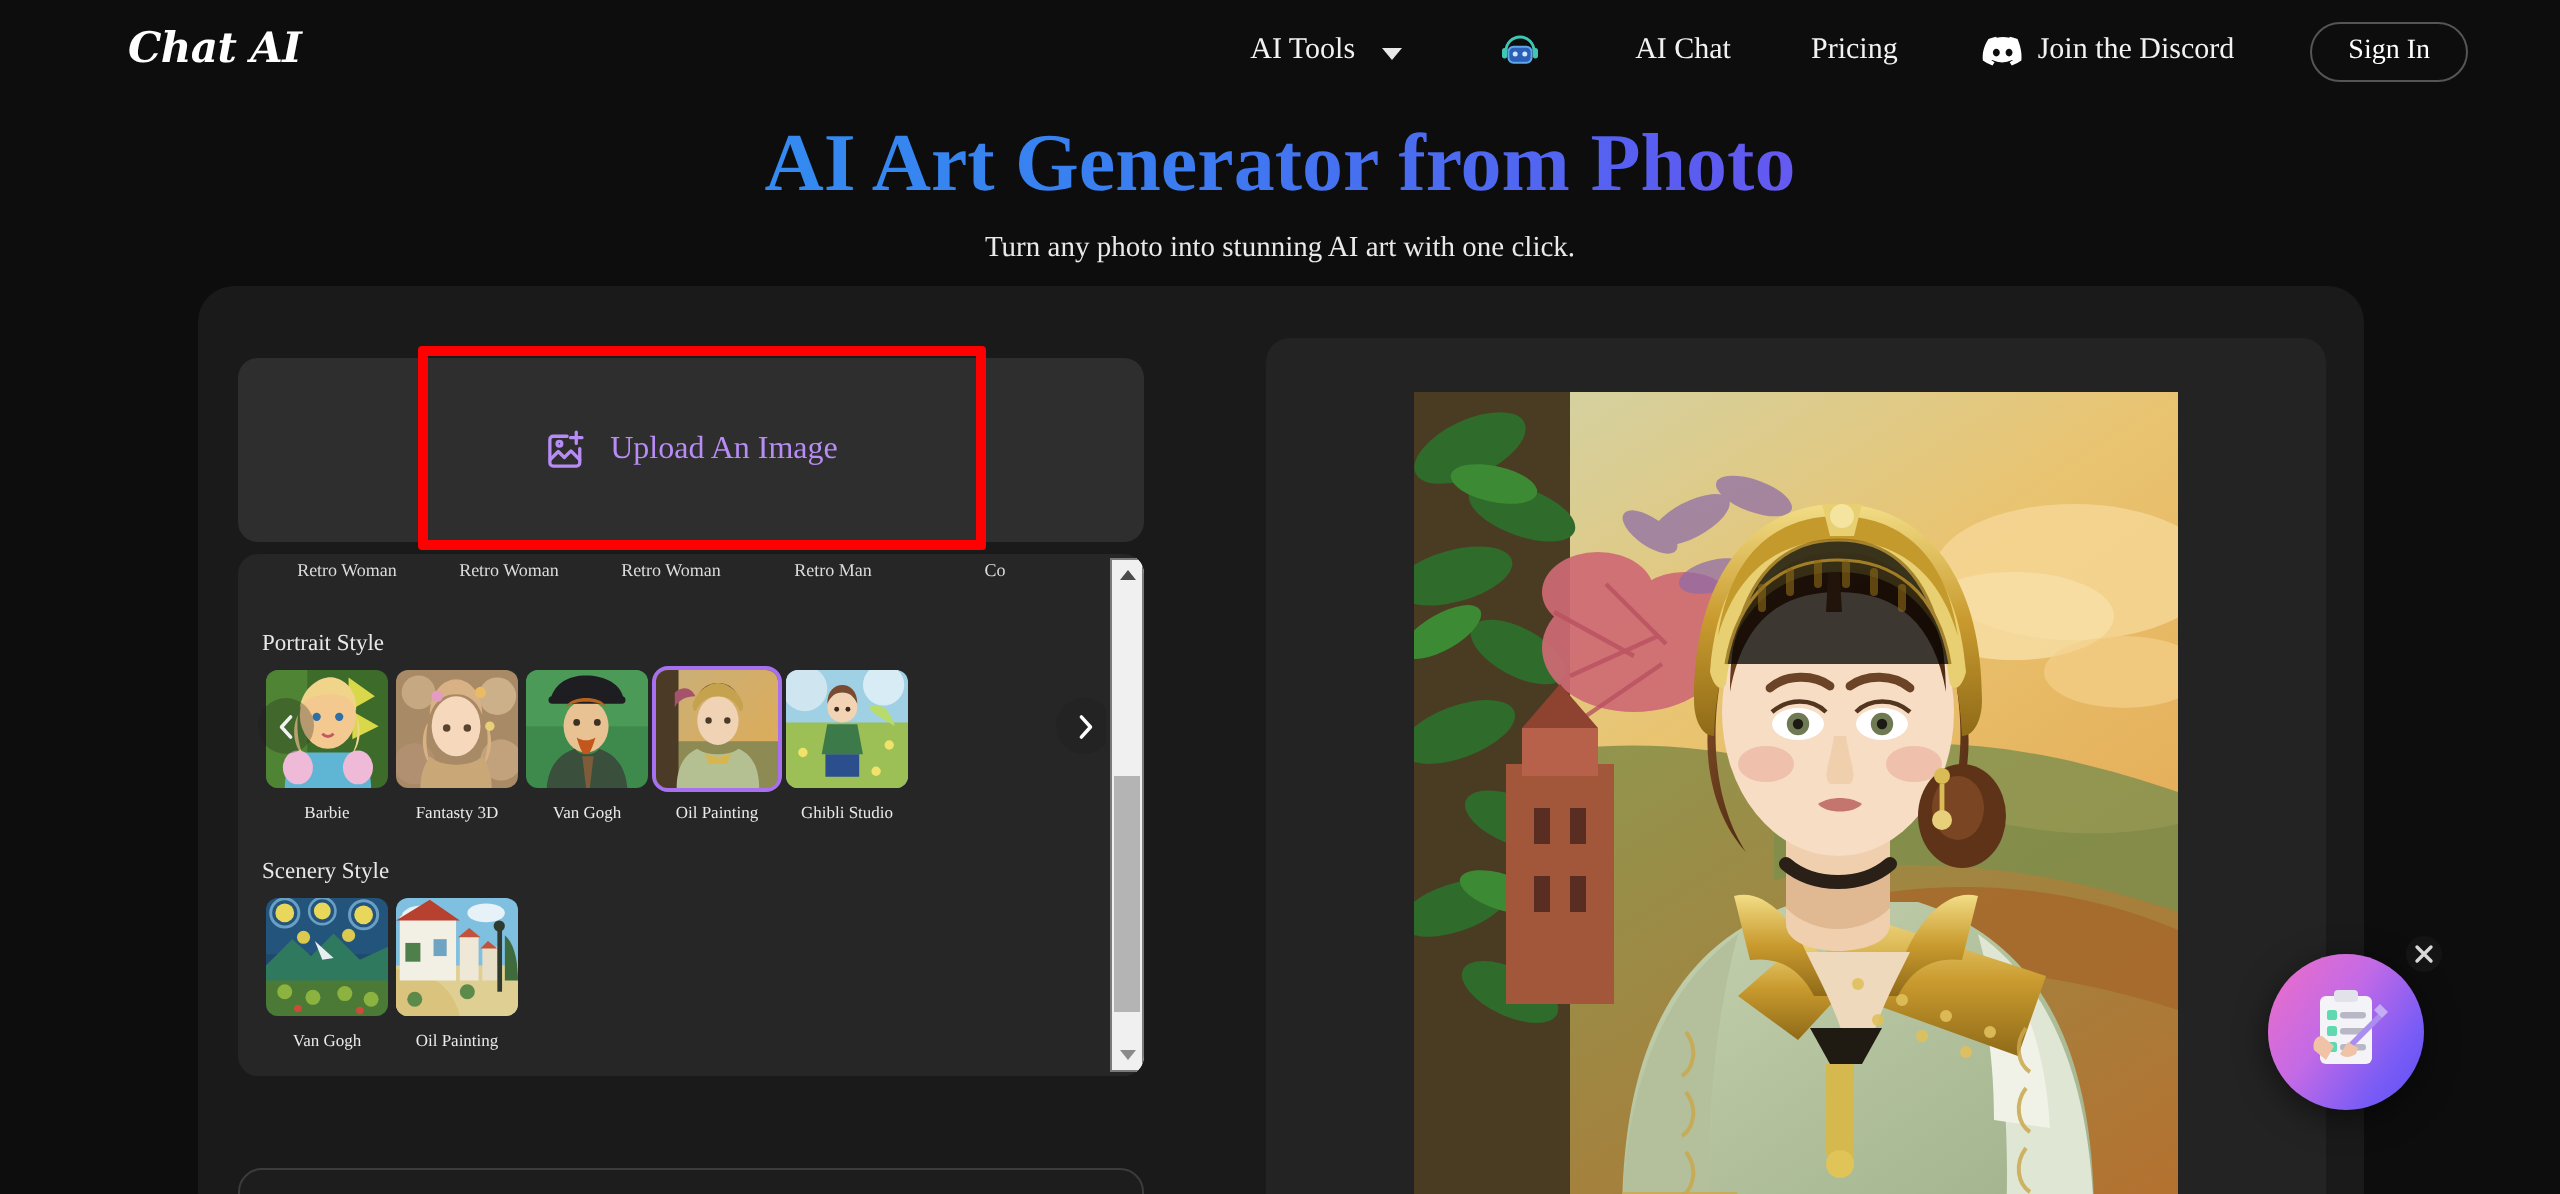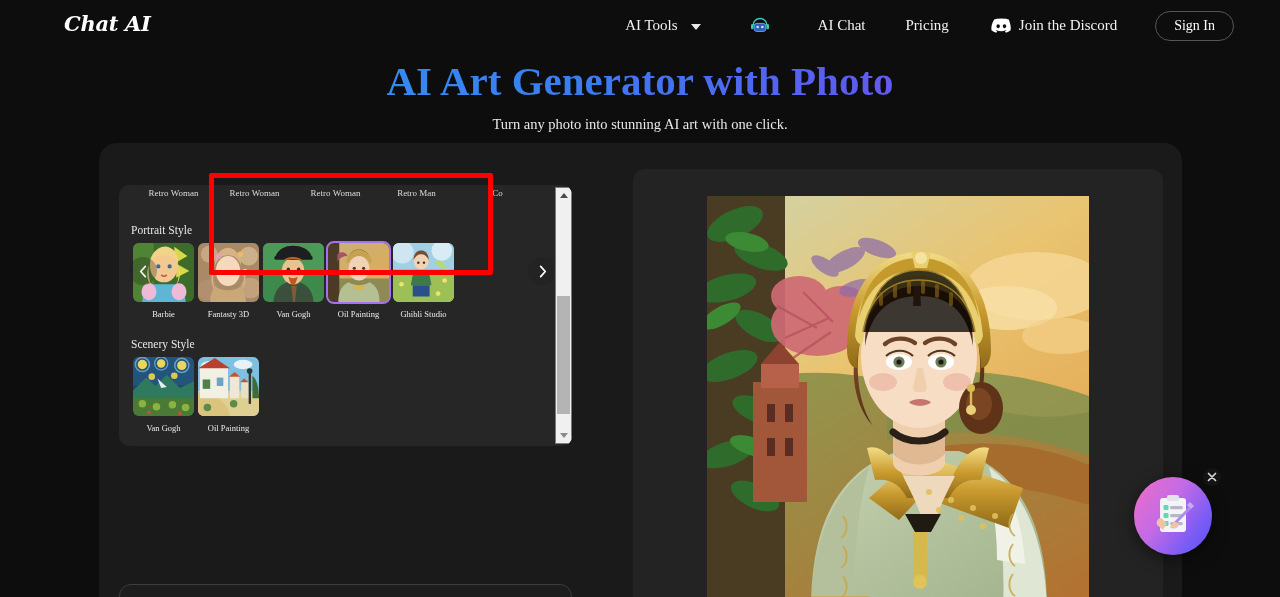--- a/index.html
+++ b/index.html
@@ -206,28 +206,39 @@
           </svg>
         </span>
         <span>Join the Discord</span>
       </div>
 
       <div class="signin">Sign In</div>
     </div>
   </div>
 
   <div class="hero">
-    <h1>AI Art Generator with Photo</h1>
+    <h1>AI Art Generator from Photo</h1>
     <p>Turn any photo into stunning AI art with one click.</p>
   </div>
 
   <div class="maincard">
 
     <div class="leftcol">
 
+      <div class="uploadbox">
+        <span class="ico">
+          <svg width="22" height="22" viewBox="0 0 24 24" fill="none" stroke="#b78cf5" stroke-width="1.8" stroke-linecap="round" stroke-linejoin="round">
+            <path d="M19.5 11.2V19a1.8 1.8 0 0 1-1.8 1.8H5a1.8 1.8 0 0 1-1.8-1.8V6.3A1.8 1.8 0 0 1 5 4.5h7.6"></path>
+            <path d="M3.4 17.2l4.4-4.4 3.3 3.3 3.6-3.6 4.8 4.8"></path>
+            <circle cx="8.4" cy="8.6" r="1.3"></circle>
+            <path d="M17.6 2.2v6.2M14.5 5.3h6.2"></path>
+          </svg>
+        </span>
+        <span class="ulabel">Upload An Image</span>
+      </div>
 
 
       <div class="stylepanel">
         <div class="stylescroll">
 
           <div class="ghostrow">
             <span>Retro Woman</span>
             <span>Retro Woman</span>
             <span>Retro Woman</span>
             <span>Retro Man</span>

